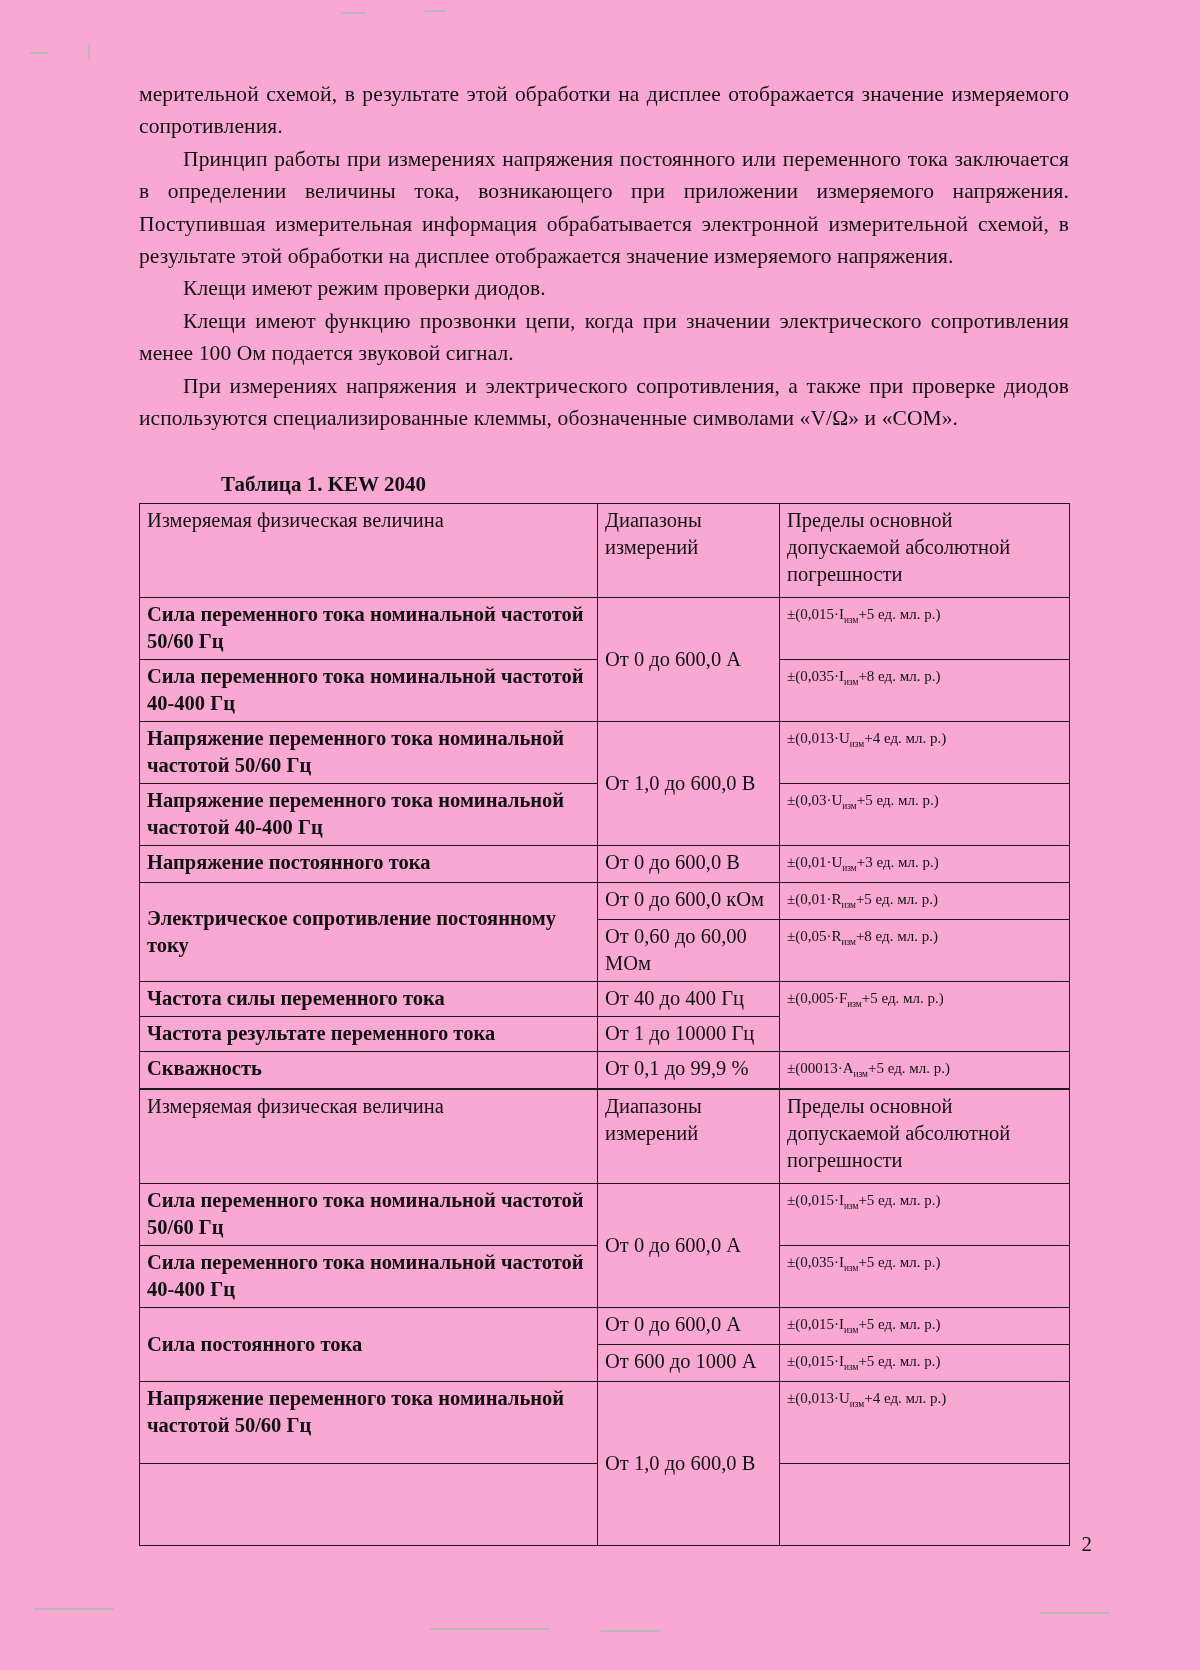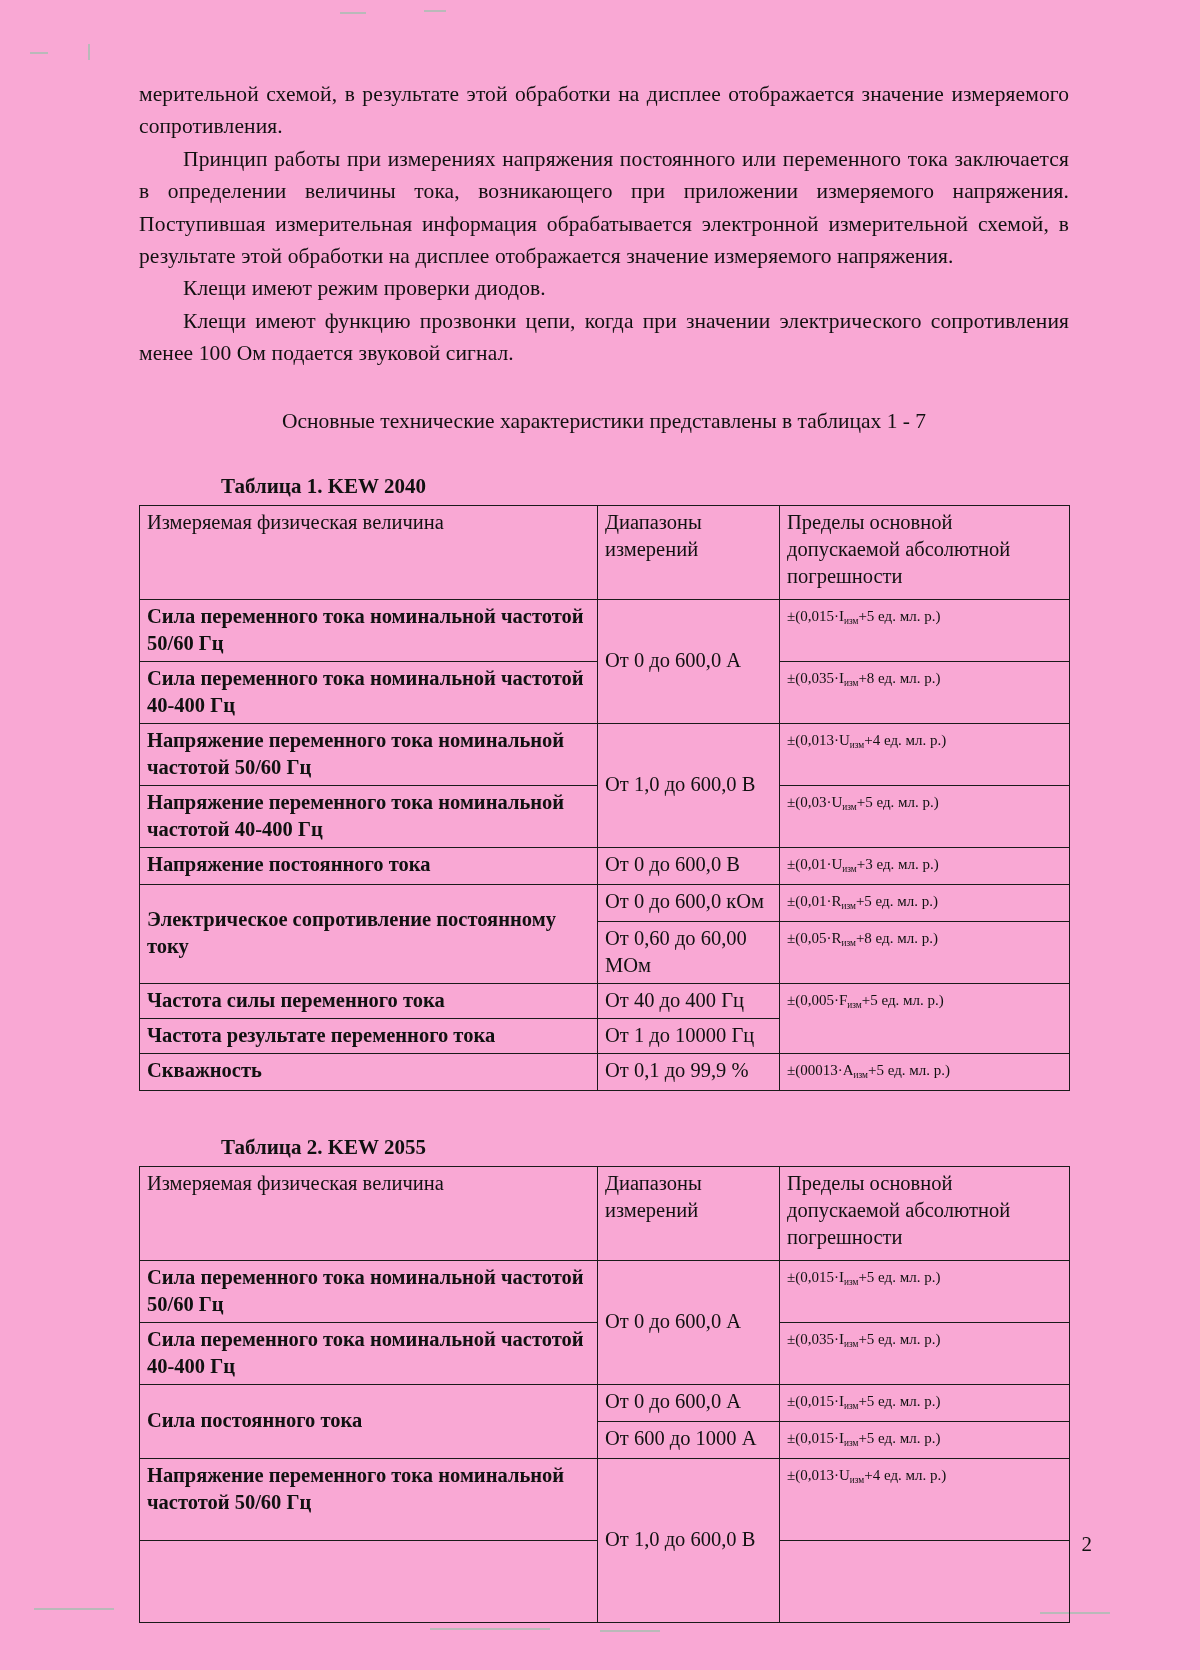--- a/index.html
+++ b/index.html
@@ -145,23 +145,23 @@
   <div class="scan-mark" style="left:430px;top:1628px;width:120px;height:2px;"></div>
   <div class="scan-mark" style="left:600px;top:1630px;width:60px;height:2px;"></div>
   <div class="scan-mark" style="left:1040px;top:1612px;width:70px;height:2px;"></div>
 
   <div class="content">
 
     <p class="body-text">мерительной схемой, в результате этой обработки на дисплее отображается значение измеряемого сопротивления.</p>
     <p class="body-text indent">Принцип работы при измерениях напряжения постоянного или переменного тока заключается в определении величины тока, возникающего при приложении измеряемого напряжения. Поступившая измерительная информация обрабатывается электронной измерительной схемой, в результате этой обработки на дисплее отображается значение измеряемого напряжения.</p>
     <p class="body-text indent nojust">Клещи имеют режим проверки диодов.</p>
     <p class="body-text indent">Клещи имеют функцию прозвонки цепи, когда при значении электрического сопротивления менее 100 Ом подается звуковой сигнал.</p>
-
-
-    <p class="lead-in">Основные технические характеристики представлены в таблицах 1 - 7</p>
+    <p class="body-text indent">При измерениях напряжения  и электрического сопротивления, а также при проверке диодов используются специализированные клеммы, обозначенные символами «V/Ω» и «COM».</p>
+
+
 
     <div class="table-caption">Таблица 1. KEW 2040</div>
 
     <table class="spec">
       <colgroup>
         <col class="c-quantity">
           <col class="c-range">
           <col class="c-error">
       </colgroup>
       <thead>
@@ -237,21 +237,20 @@
         <tr>
           <td>
             <div class="cell-row">Скважность</div>
           </td>
           <td class="range">От 0,1 до 99,9 %</td>
           <td class="err"><span>±(00013·А</span><sub>изм</sub><span>+5 ед. мл. р.)</span></td>
         </tr>
       </tbody>
     </table>
 
-    <div class="table-caption second">Таблица 2. KEW 2055</div>
 
     <table class="spec">
       <colgroup>
         <col class="c-quantity">
           <col class="c-range">
           <col class="c-error">
       </colgroup>
       <thead>
         <tr>
           <th>Измеряемая физическая величина</th>

